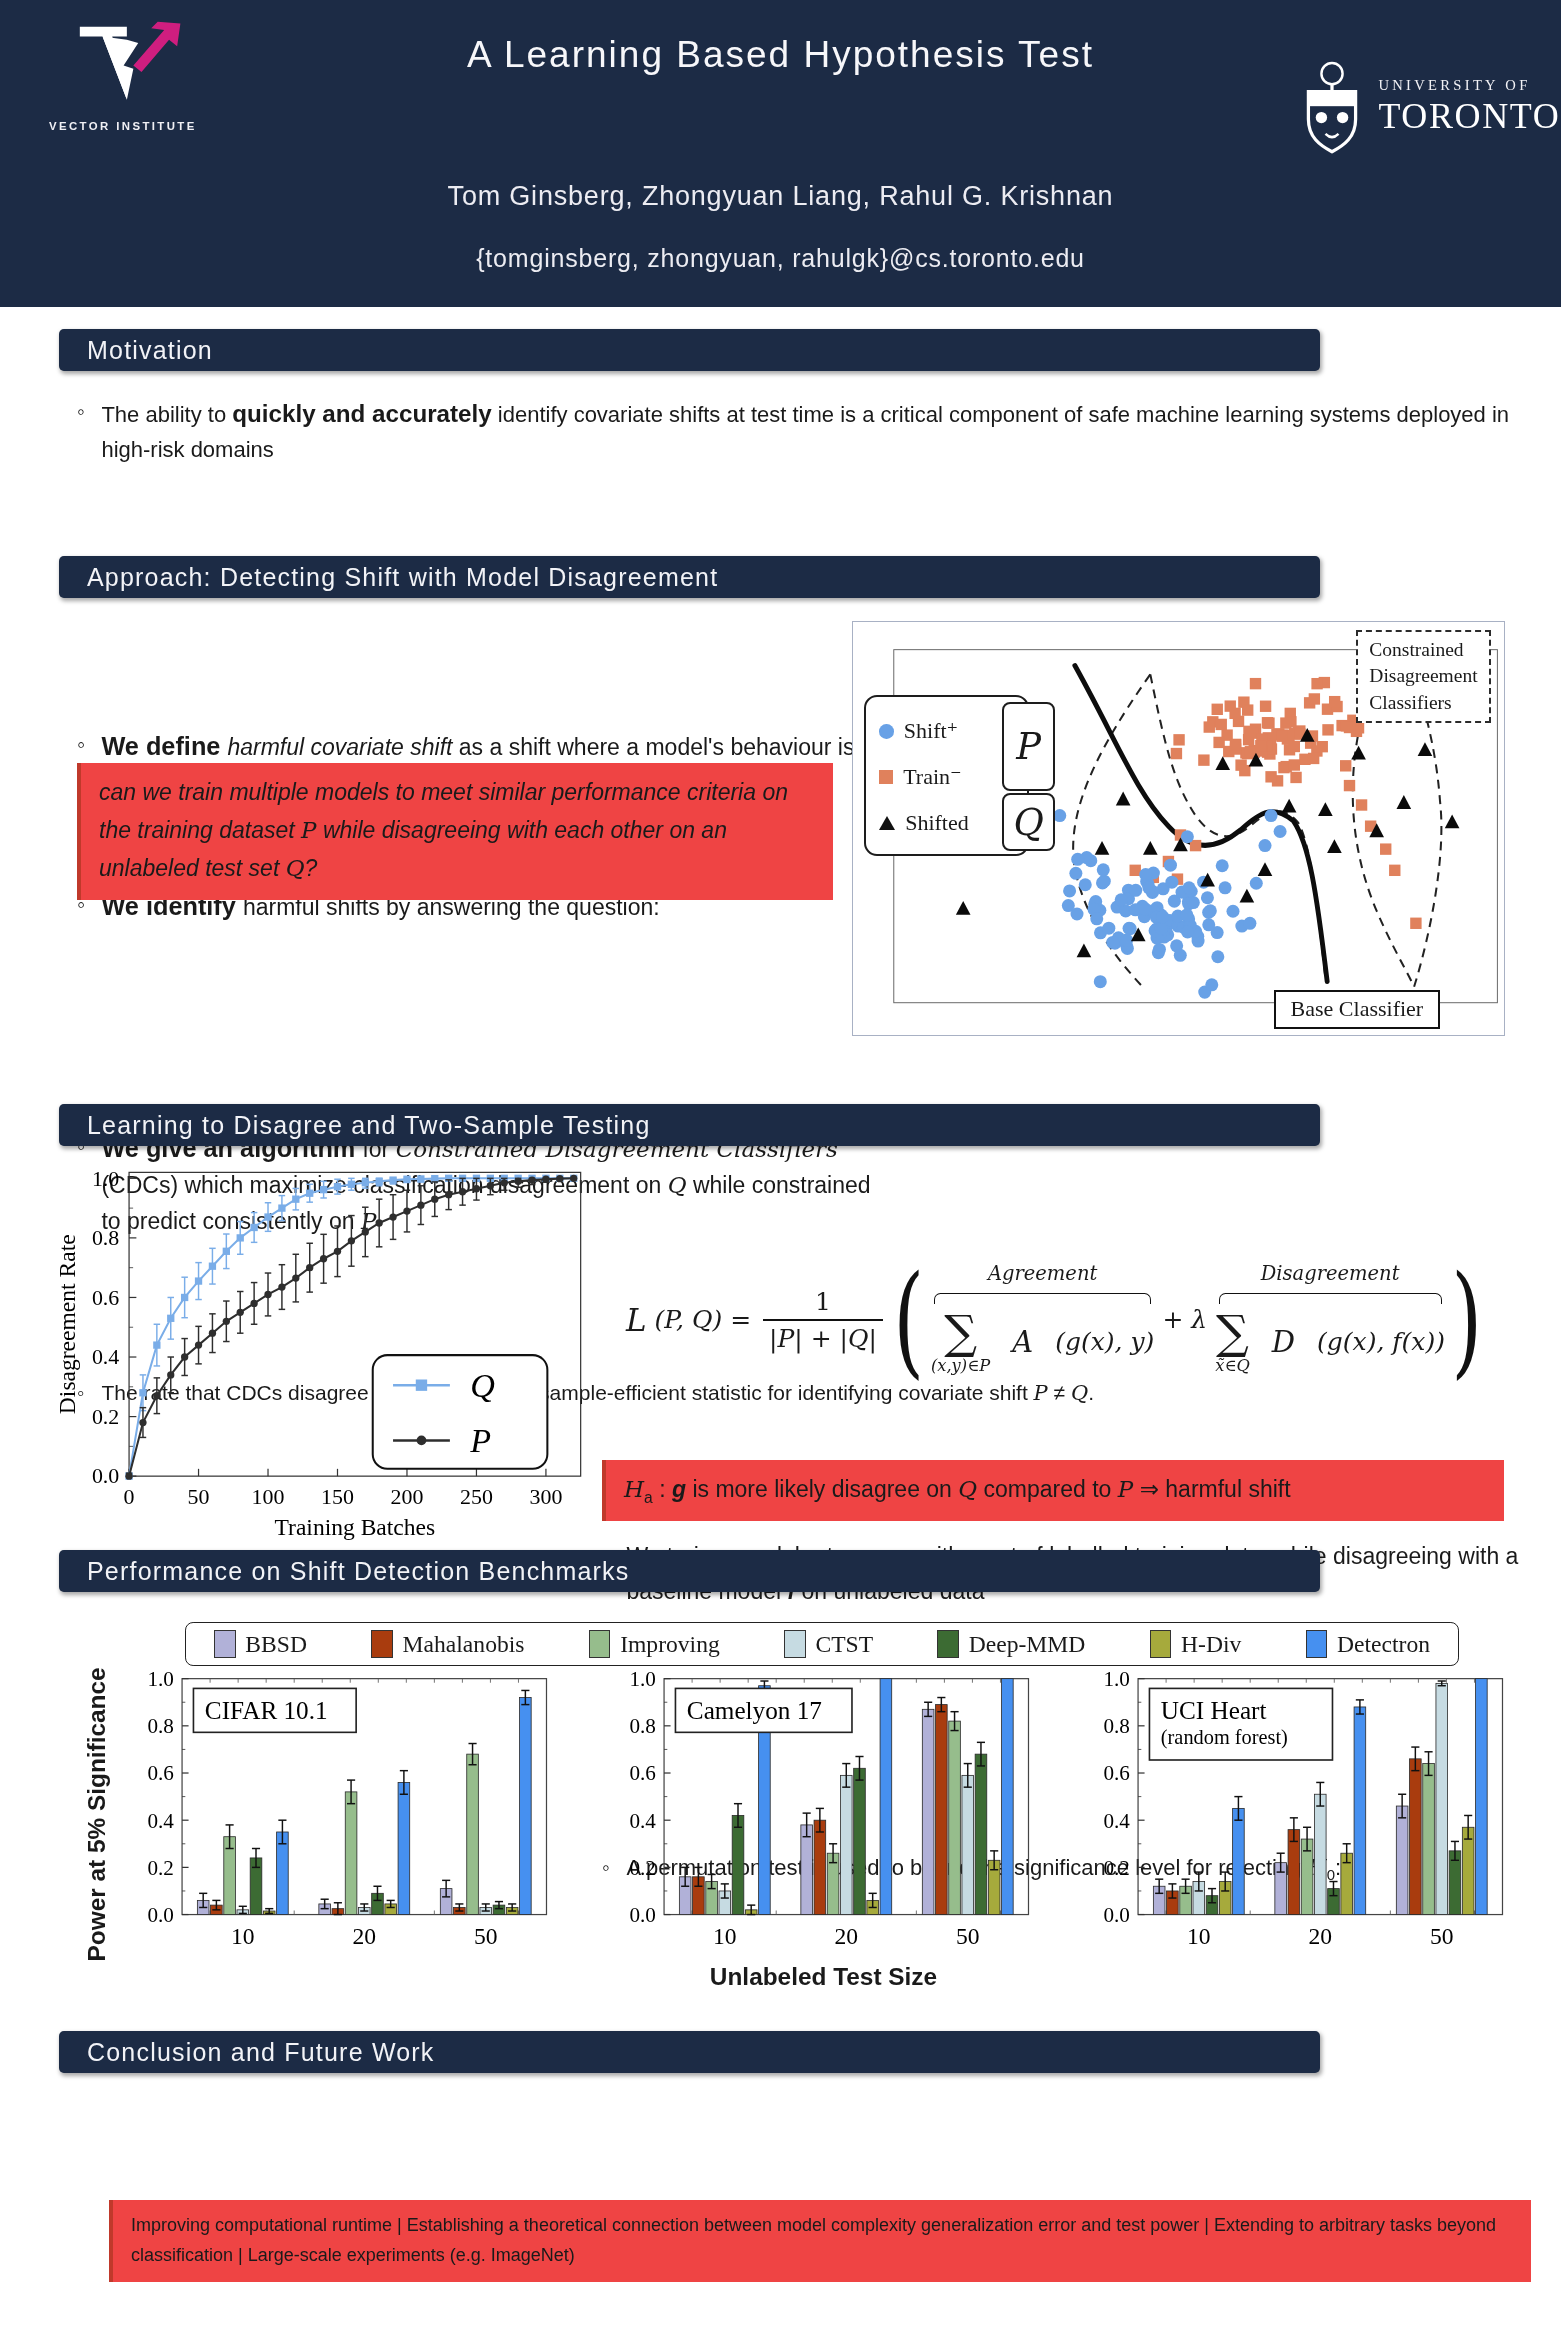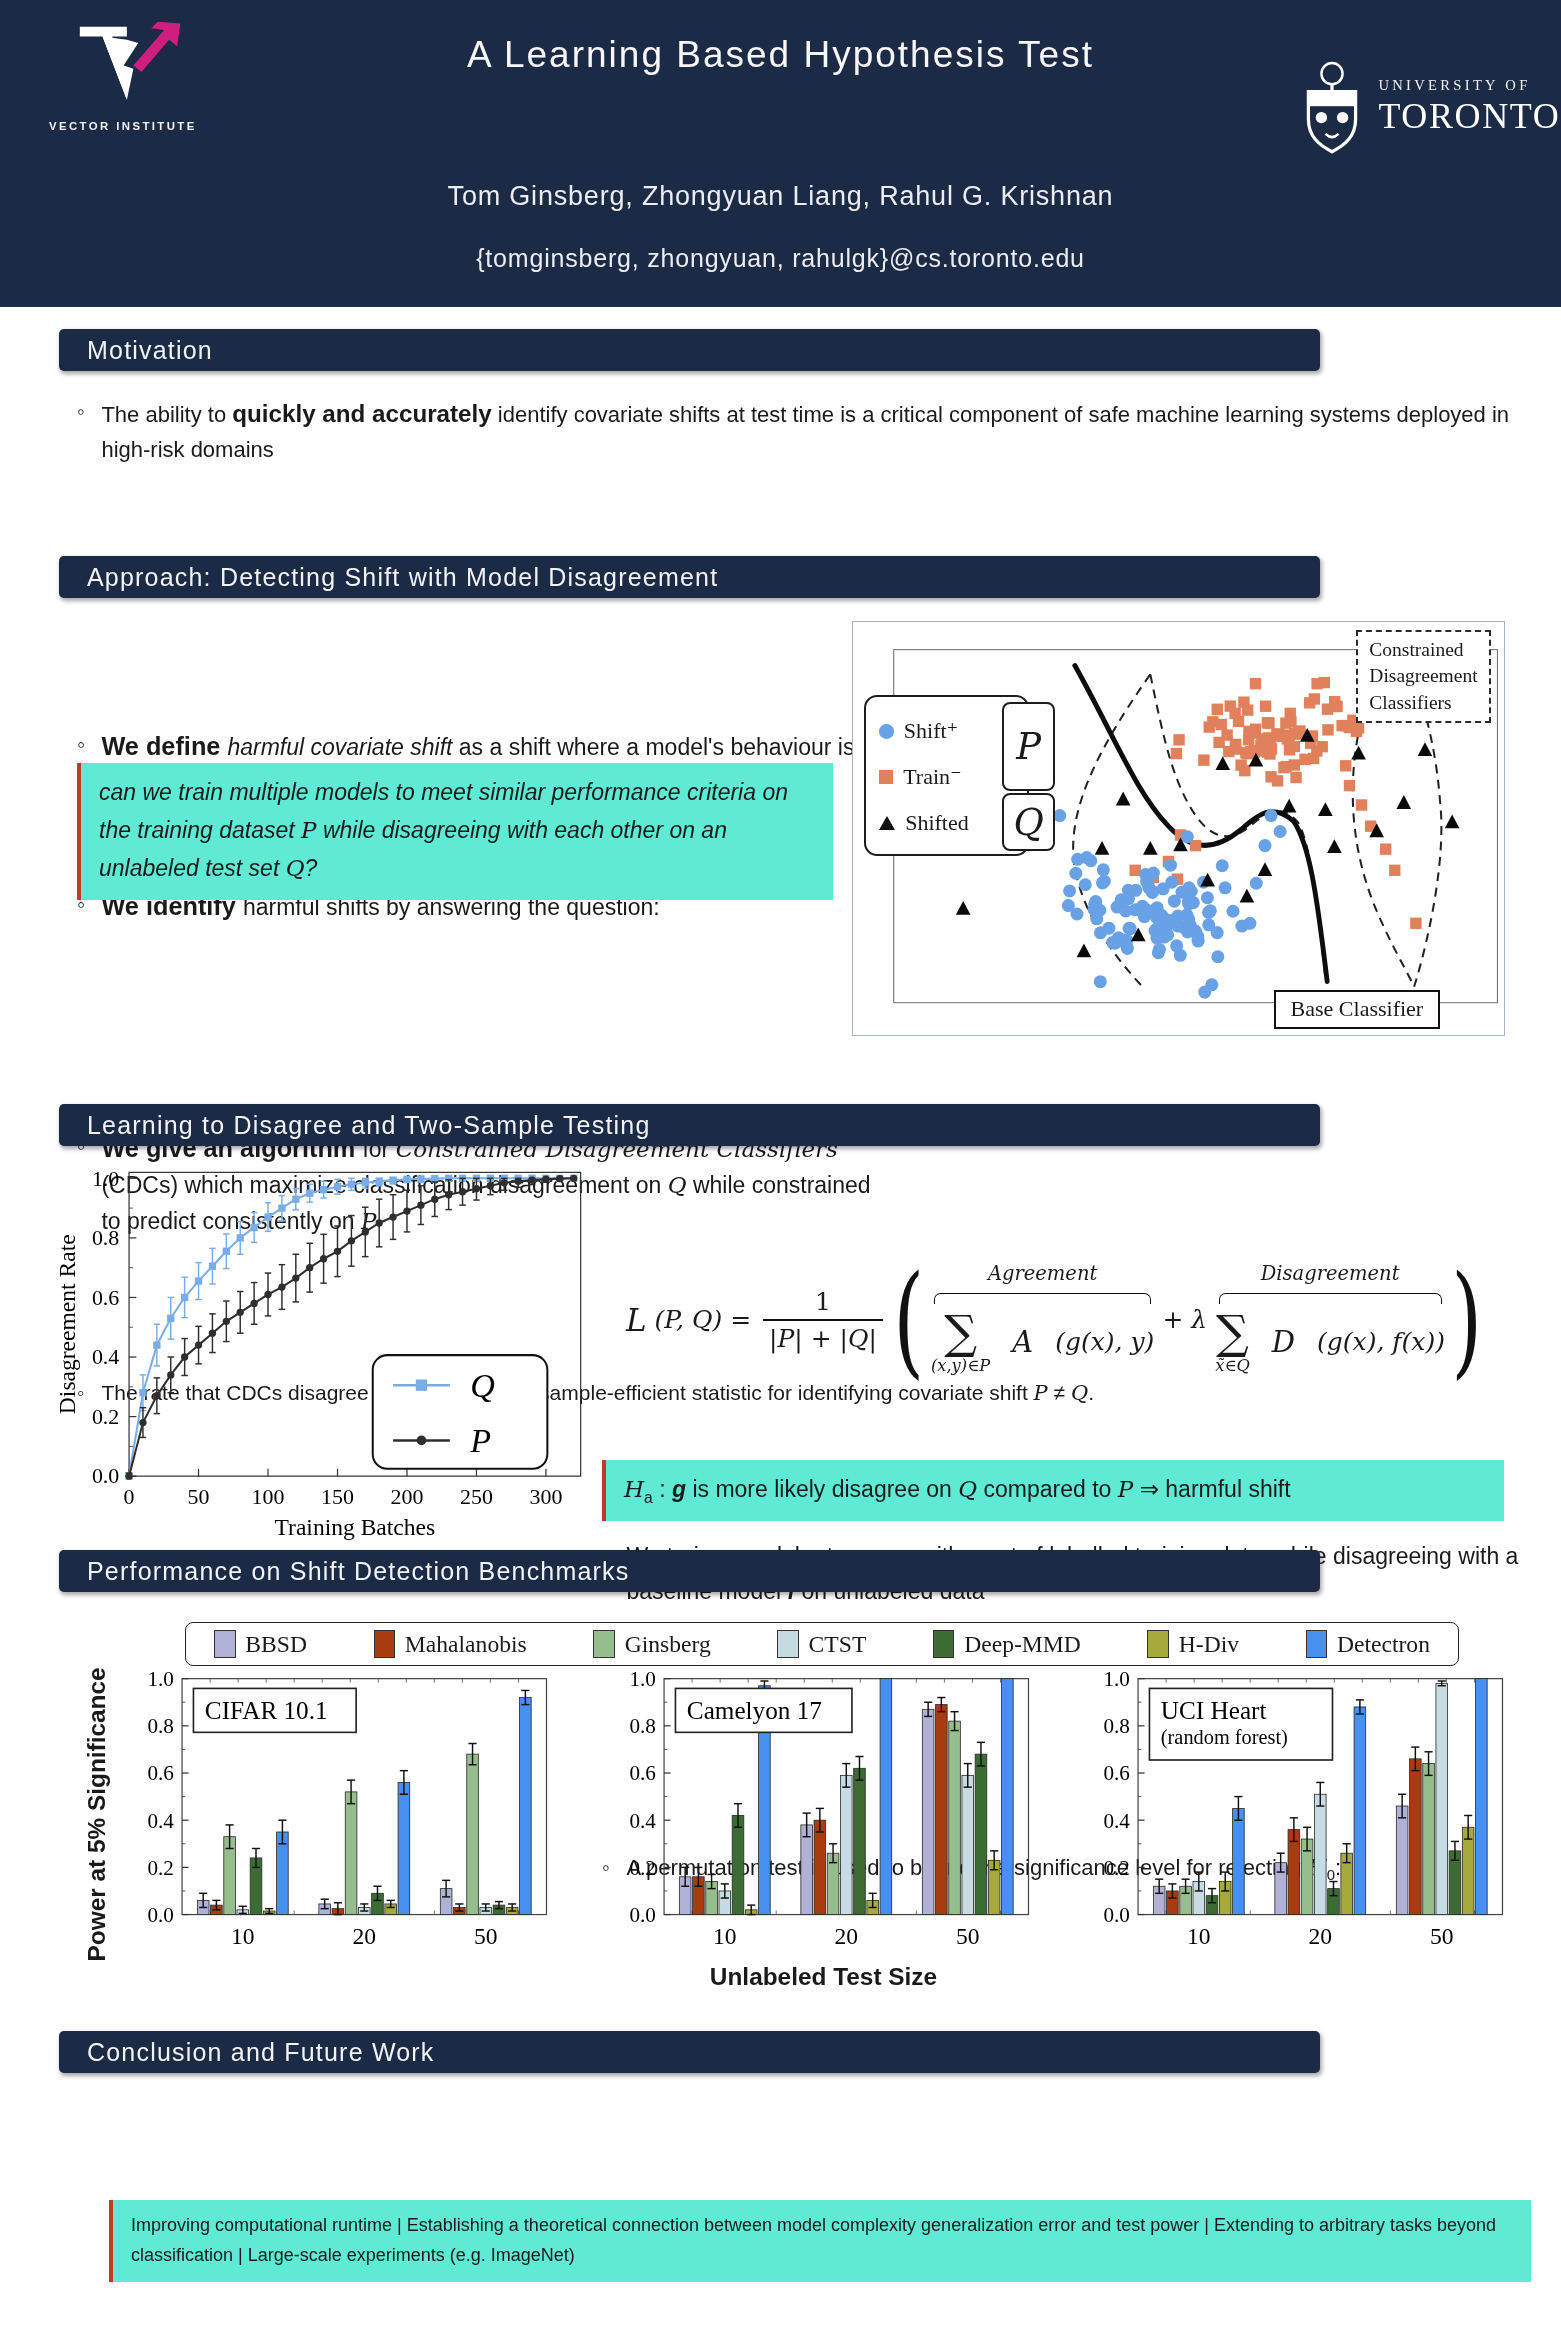--- a/index.html
+++ b/index.html
@@ -20,21 +20,21 @@
   .secbar .t{color:#f2f3f7;font-size:25px;font-weight:500;letter-spacing:1.2px;padding-left:28px;}
   
   .bullet{position:relative;padding-left:24.4px;font-size:22px;line-height:1.55;}
   .bullet::before{content:"◦";position:absolute;left:0;top:0;}
   .s-b{font-weight:700}
   .s-big{font-weight:700;font-size:1.1em}
   .s-i{font-style:italic}
   .s-scr{font-family:"DejaVu Serif","Liberation Serif",serif;font-style:italic;font-weight:500}
   .s-m{font-style:italic;font-weight:700}
   .s-sub{vertical-align:sub;font-size:0.68em;font-style:normal}
-  .graybox{background:#5eead4;border-left:4.1px solid #c0392b;padding:11.4px 18px;}
+  .graybox{background:#ef4444;border-left:4.1px solid #c0392b;padding:11.4px 18px;}
   .q-italic{font-style:italic;font-size:23px;line-height:1.65;}
   
   .figure{border:1.6px solid #a8b1c4;background:#fff;}
   .fig-legend{border:2px solid #1d1d1d;border-radius:13px;background:#fff;padding:11.4px 9.8px 8.1px 13px;}
   .fig-lrow{display:flex;align-items:center;gap:9.8px;height:46px;
     font-family:"Liberation Serif","DejaVu Serif",serif;font-size:22px;}
   .mk-circle{width:14.6px;height:14.6px;border-radius:50%;background:#68a1e6;}
   .mk-square{width:14px;height:14px;background:#e0815c;}
   .mk-tri{width:0;height:0;border-left:8.1px solid transparent;border-right:8.1px solid transparent;border-bottom:14.6px solid #111;}
   .pq-box{position:absolute;border:2px solid #1d1d1d;border-radius:8.1px;background:#fff;display:flex;
@@ -734,21 +734,21 @@
   <span class="bench-item">
       <span class="swatch" style="background: rgb(177, 177, 216);"></span>
       <span>BBSD</span>
     </span>
   <span class="bench-item">
       <span class="swatch" style="background: rgb(169, 60, 14);"></span>
       <span>Mahalanobis</span>
     </span>
   <span class="bench-item">
       <span class="swatch" style="background: rgb(150, 189, 140);"></span>
-      <span>Ginsberg</span>
+      <span>Improving</span>
     </span>
   <span class="bench-item">
       <span class="swatch" style="background: rgb(198, 219, 226);"></span>
       <span>CTST</span>
     </span>
   <span class="bench-item">
       <span class="swatch" style="background: rgb(60, 107, 51);"></span>
       <span>Deep-MMD</span>
     </span>
   <span class="bench-item">

